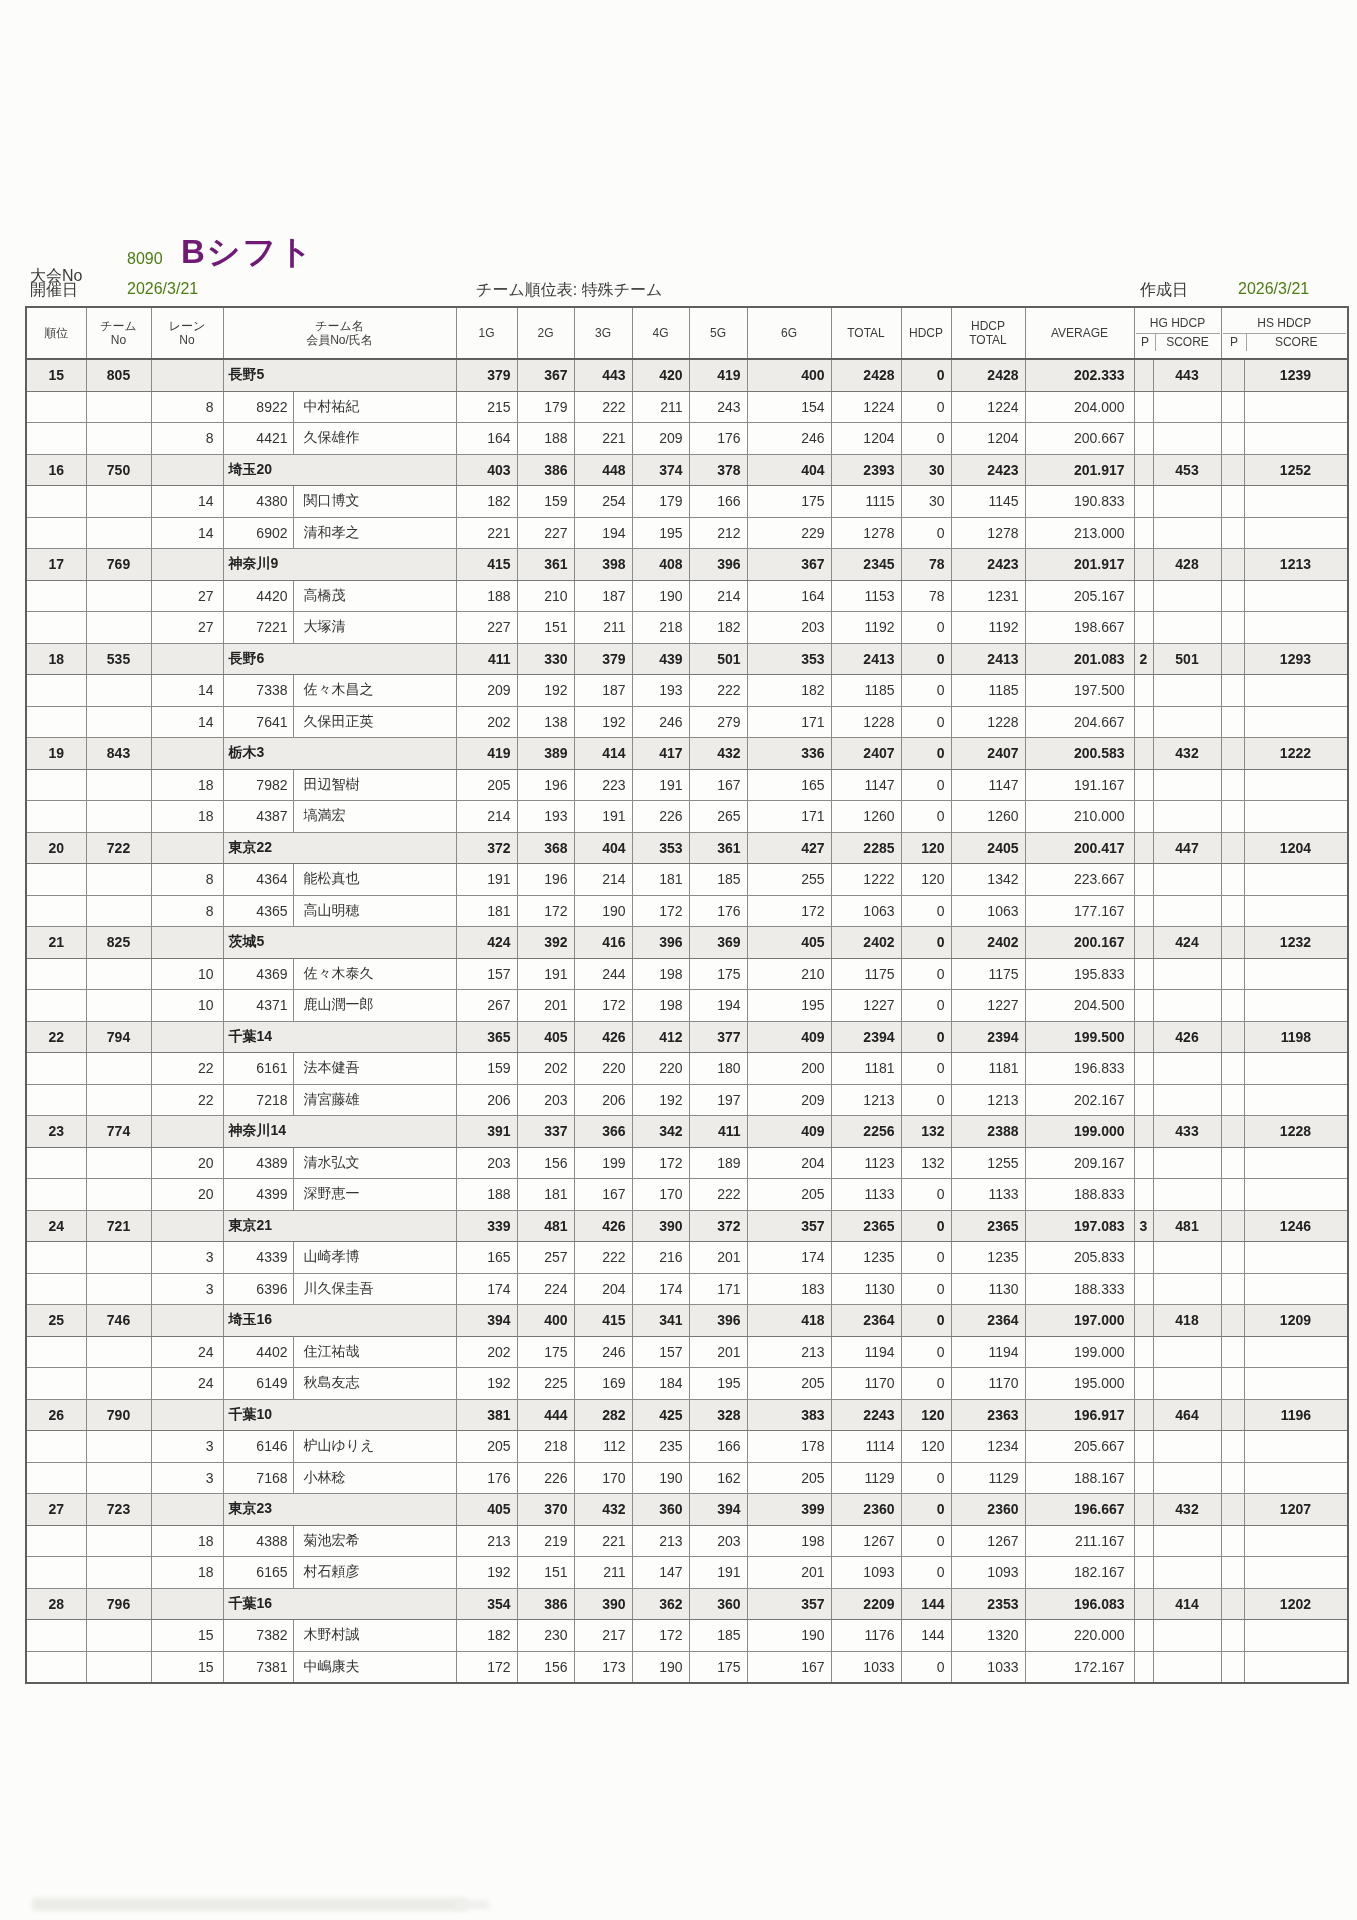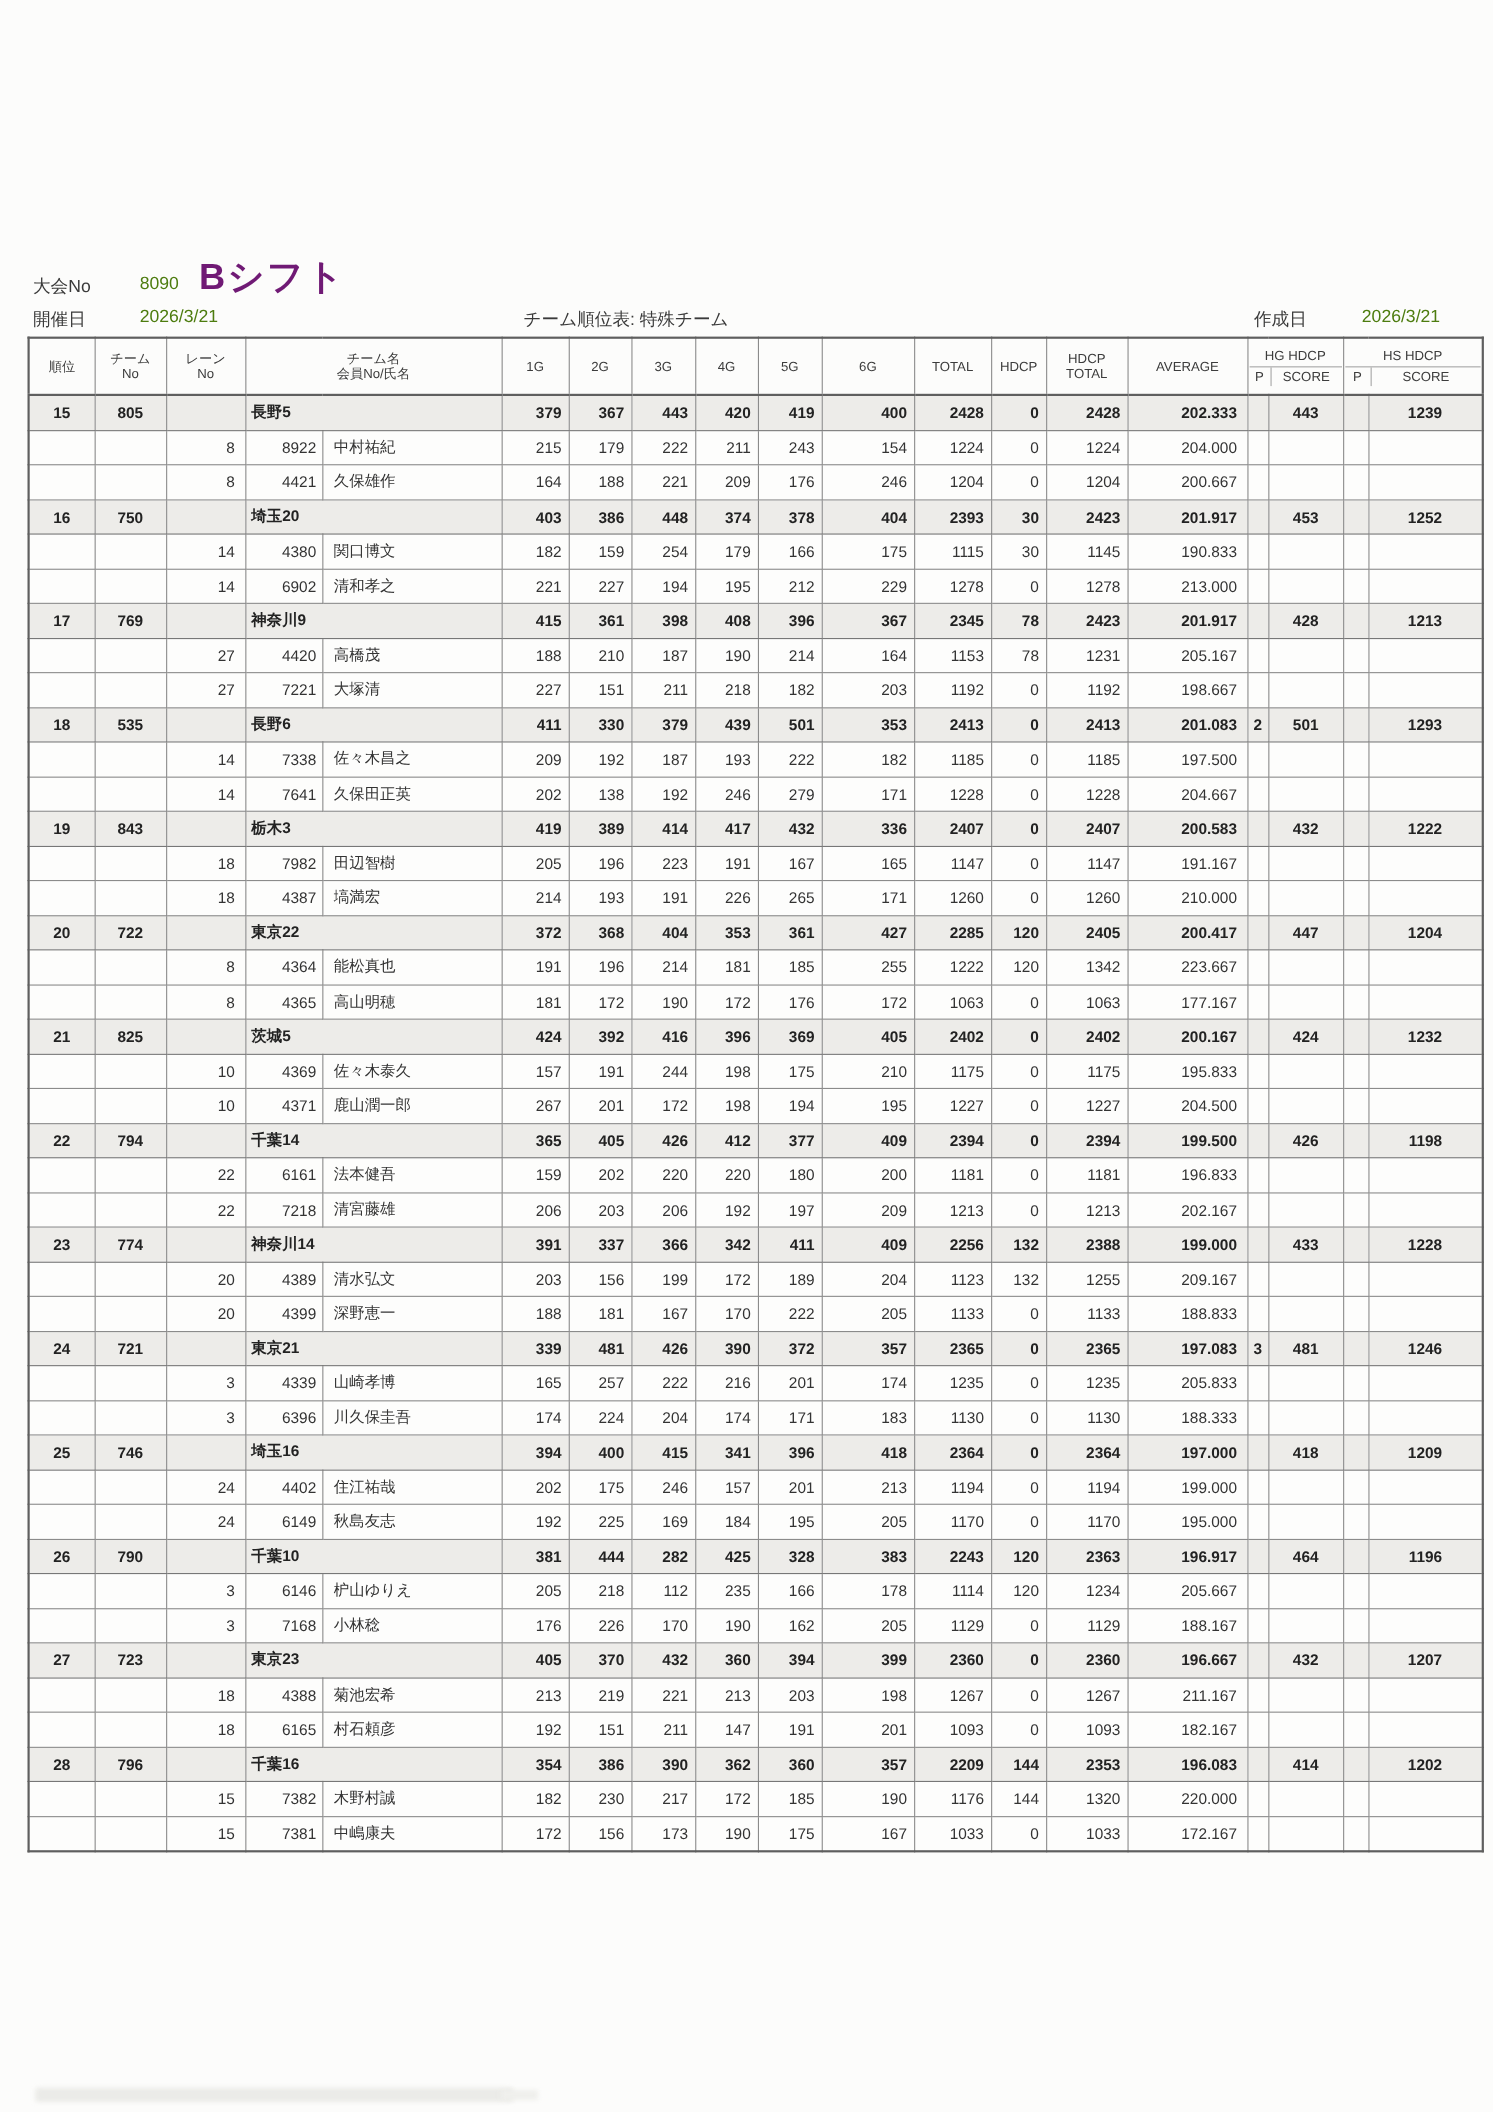--- a/index.html
+++ b/index.html
@@ -57,21 +57,21 @@
     background:#ebebe8;filter:blur(2px);border-radius:3px;
   }
   .artifact2{
     position:absolute;left:455px;top:1900px;width:34px;height:9px;
     background:#efefec;filter:blur(2px);
   }
 </style>
 </head>
 <body>
 
-<span class="abs lbl" style="left:30px;top:250px;">大会No</span>
+<span class="abs lbl" style="left:30px;top:266px;">大会No</span>
 <span class="abs val" style="left:127px;top:250px;">8090</span>
 <span class="abs shift-title" style="left:181px;top:230px;">Bシフト</span>
 <span class="abs lbl" style="left:30px;top:280px;">開催日</span>
 <span class="abs val" style="left:127px;top:280px;">2026/3/21</span>
 <span class="abs lbl" style="left:444px;top:280px;margin-left:32px;">チーム順位表: 特殊チーム</span>
 <span class="abs lbl" style="left:1140px;top:280px;">作成日</span>
 <span class="abs val" style="left:1238px;top:280px;">2026/3/21</span>
 
 <table>
   <colgroup>

